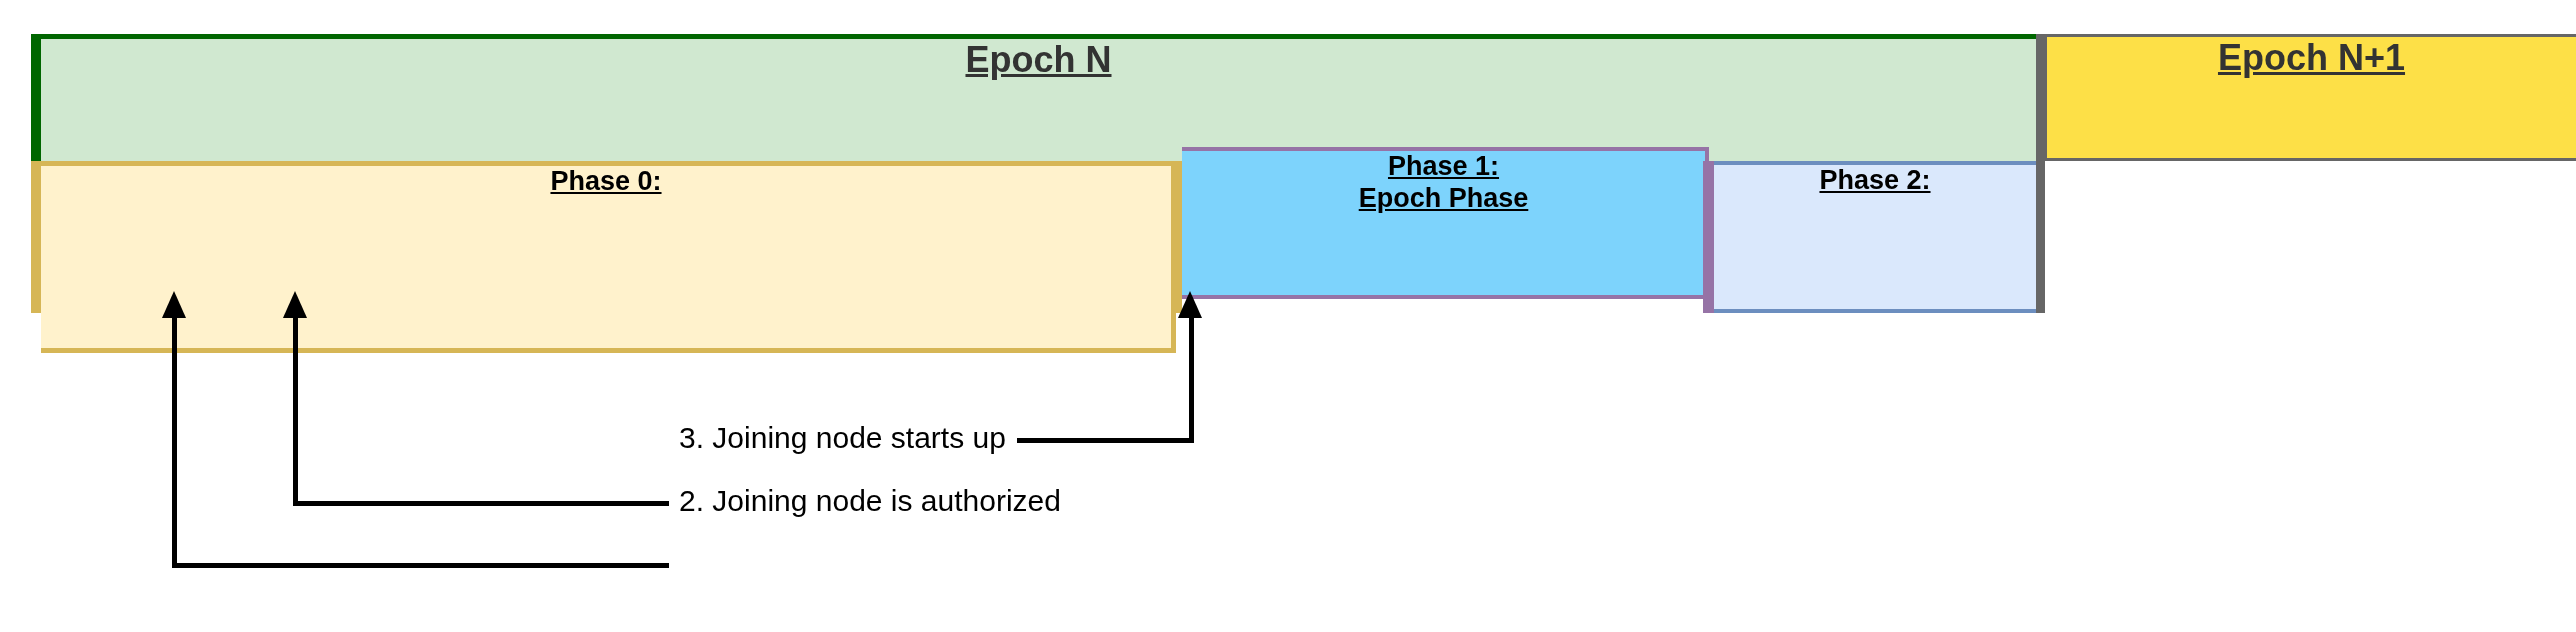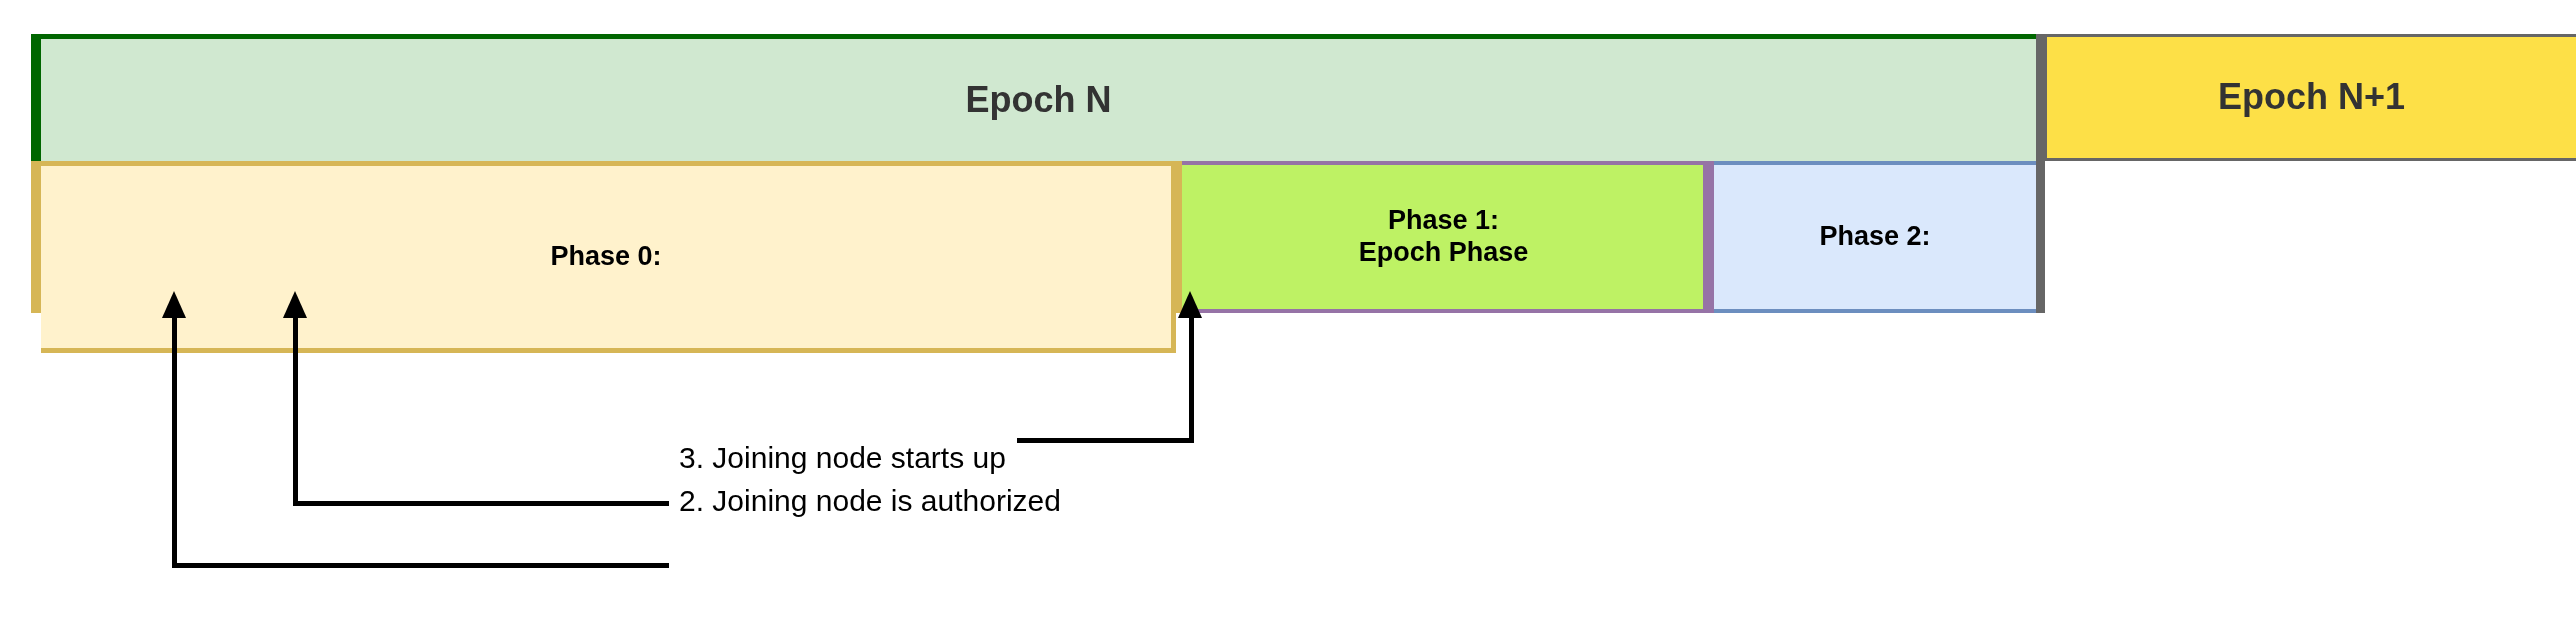--- a/index.html
+++ b/index.html
@@ -14,25 +14,26 @@
     position: relative;
     width: 2576px;
     height: 632px;
     background: #ffffff;
     overflow: hidden;
   }
   .box {
     position: absolute;
     box-sizing: border-box;
     display: flex;
-    align-items: center;
+    align-items: flex-start;
     justify-content: center;
     text-align: center;
     color: #1a1a1a;
     line-height: 1.18;
+    text-decoration: underline;
   }
 
   
   #epoch-n {
     left: 41px;
     top: 34px;
     width: 1995px;
     height: 127px;
     background: #d0e8d0;
     border-top: 5.5px solid #006600;
@@ -61,24 +62,24 @@
     height: 192px;
     background: #fff2cc;
     border: 5.5px solid #d6b656;
     border-left: none;
     font-size: 27px;
     font-weight: bold;
     color: #000000;
   }
   #phase1 {
     left: 1182px;
-    top: 161px;
+    top: 147px;
     width: 527px;
     height: 152px;
-    background: #bef264;
+    background: #7dd3fc;
     border: 4.7px solid #9673a6;
     border-left: none;
     font-size: 27px;
     font-weight: bold;
     color: #000000;
   }
   #phase2 {
     left: 1714px;
     top: 161px;
     width: 322px;
@@ -130,21 +131,21 @@
   #c3-hline { left: 1017px; top: 438px; width: 176px; }
 
   
   .callout-label {
     position: absolute;
     font-size: 30px;
     color: #000000;
     white-space: nowrap;
     text-align: left;
   }
-  #label-3 { left: 679px;  top: 421px; margin-top: 20px; }
+  #label-3 { left: 679px;  top: 421px; }
   #label-2 { left: 679px;  top: 484px; }
   #label-1 { left: 679px;  top: 546px; }
 </style>
 </head>
 <body>
 
 <div id="canvas">
 
   <div class="box" id="epoch-n">
     <span>Epoch N</span>

